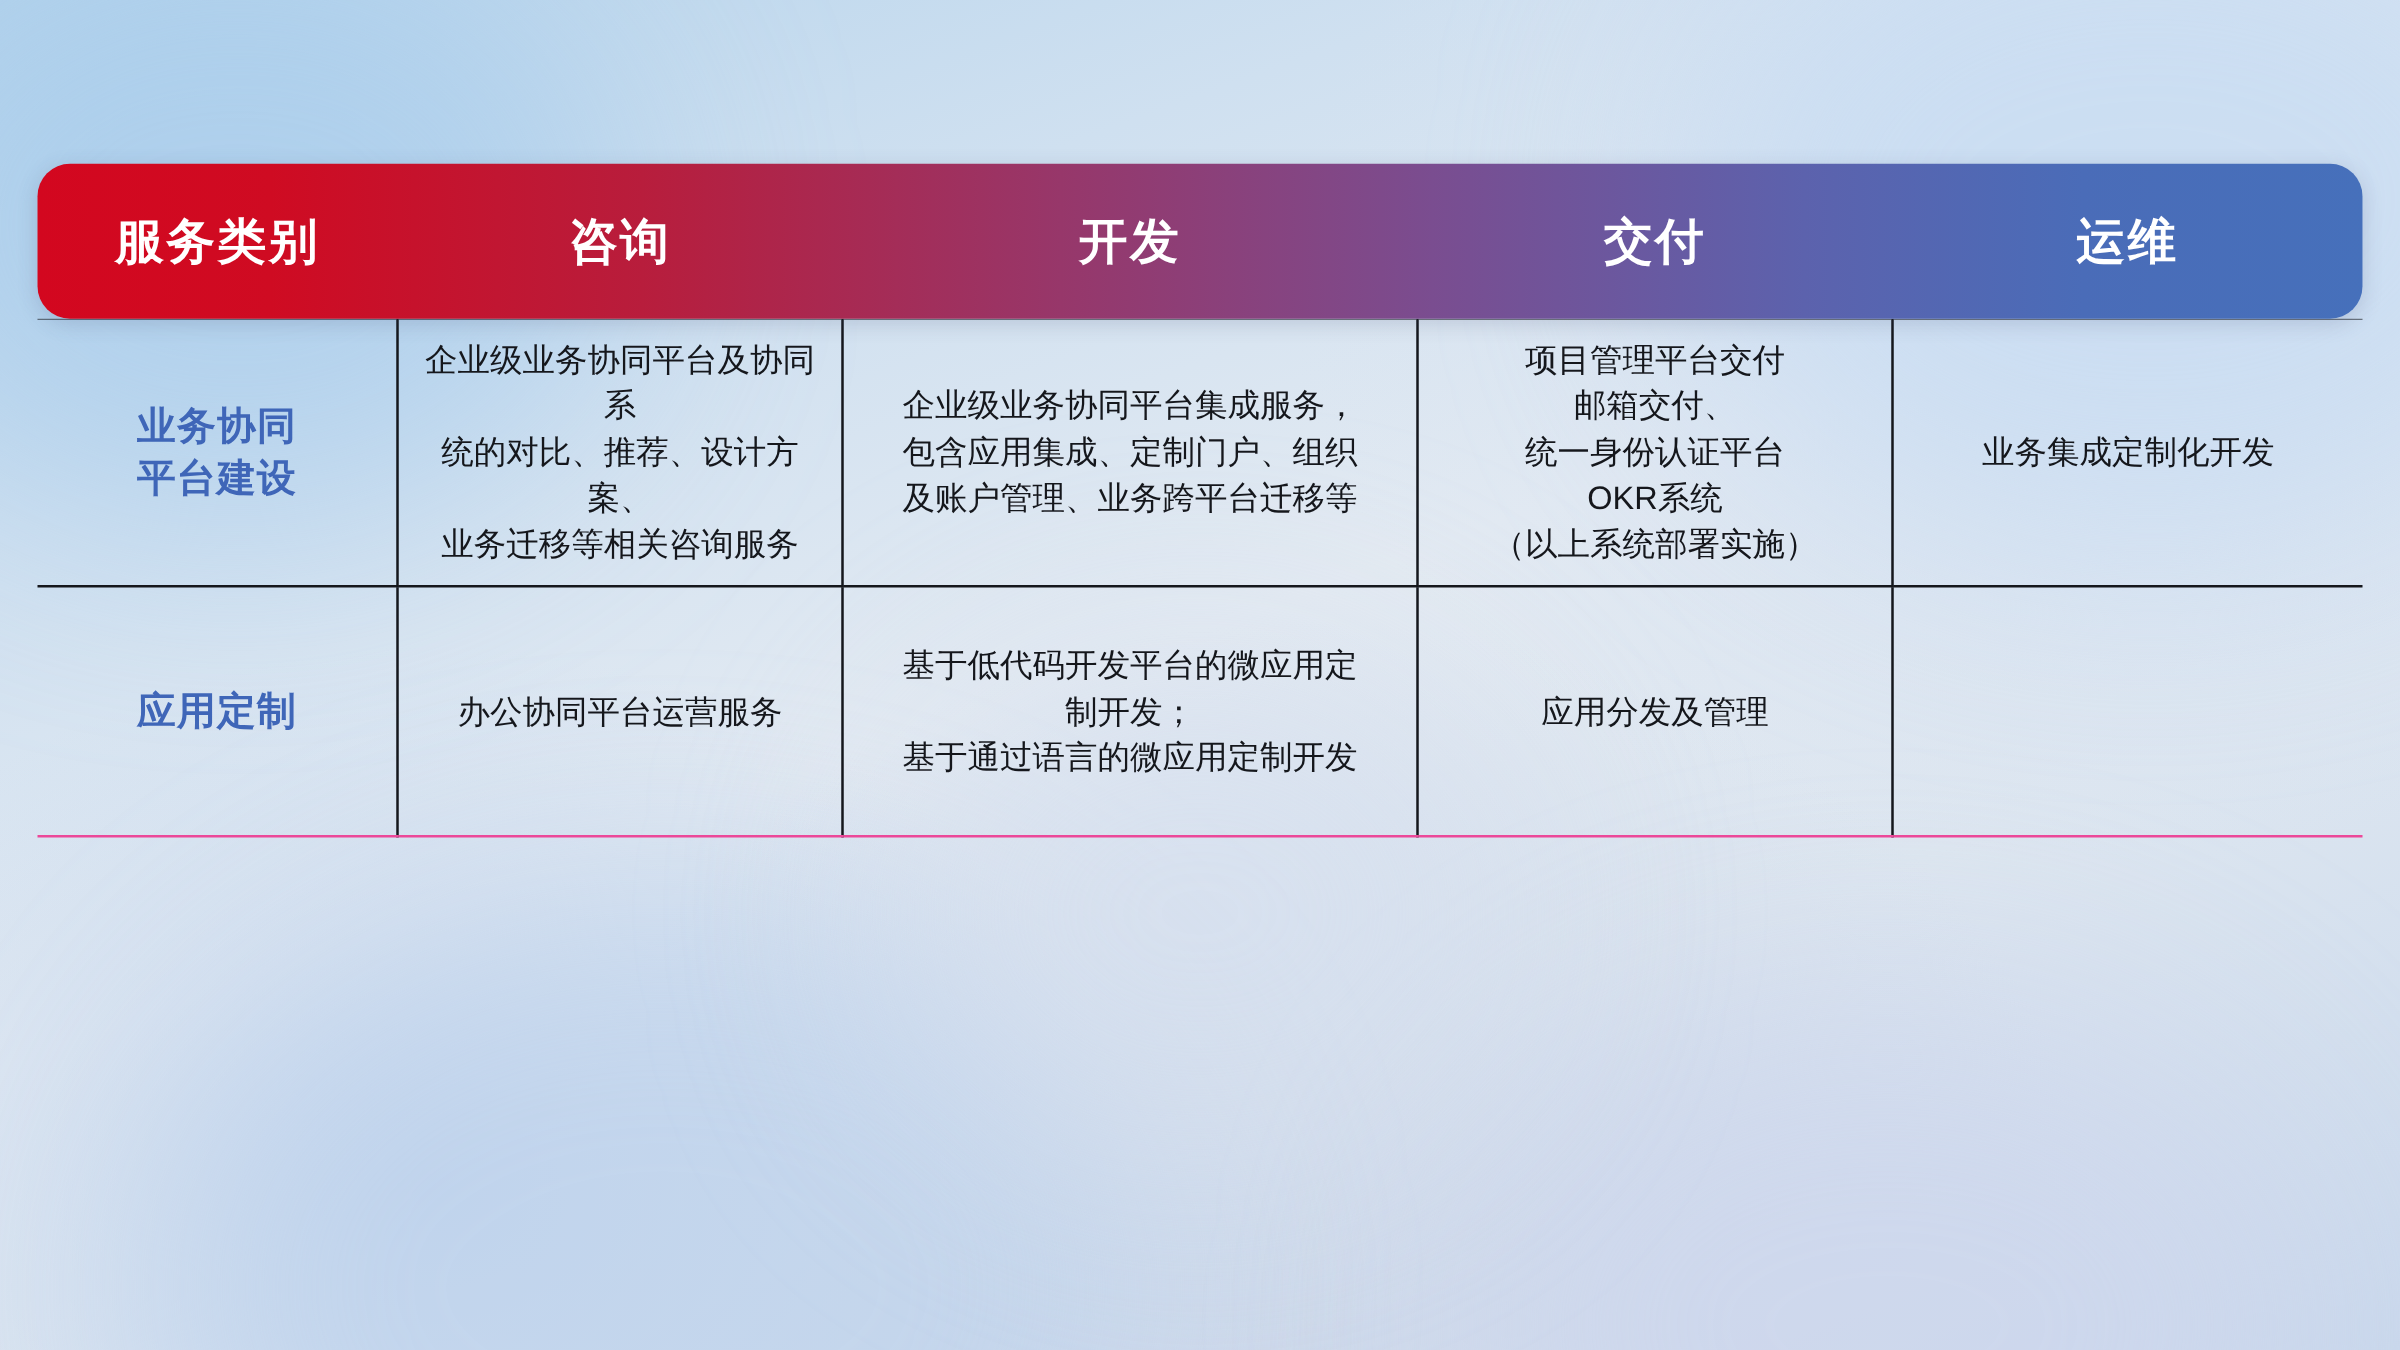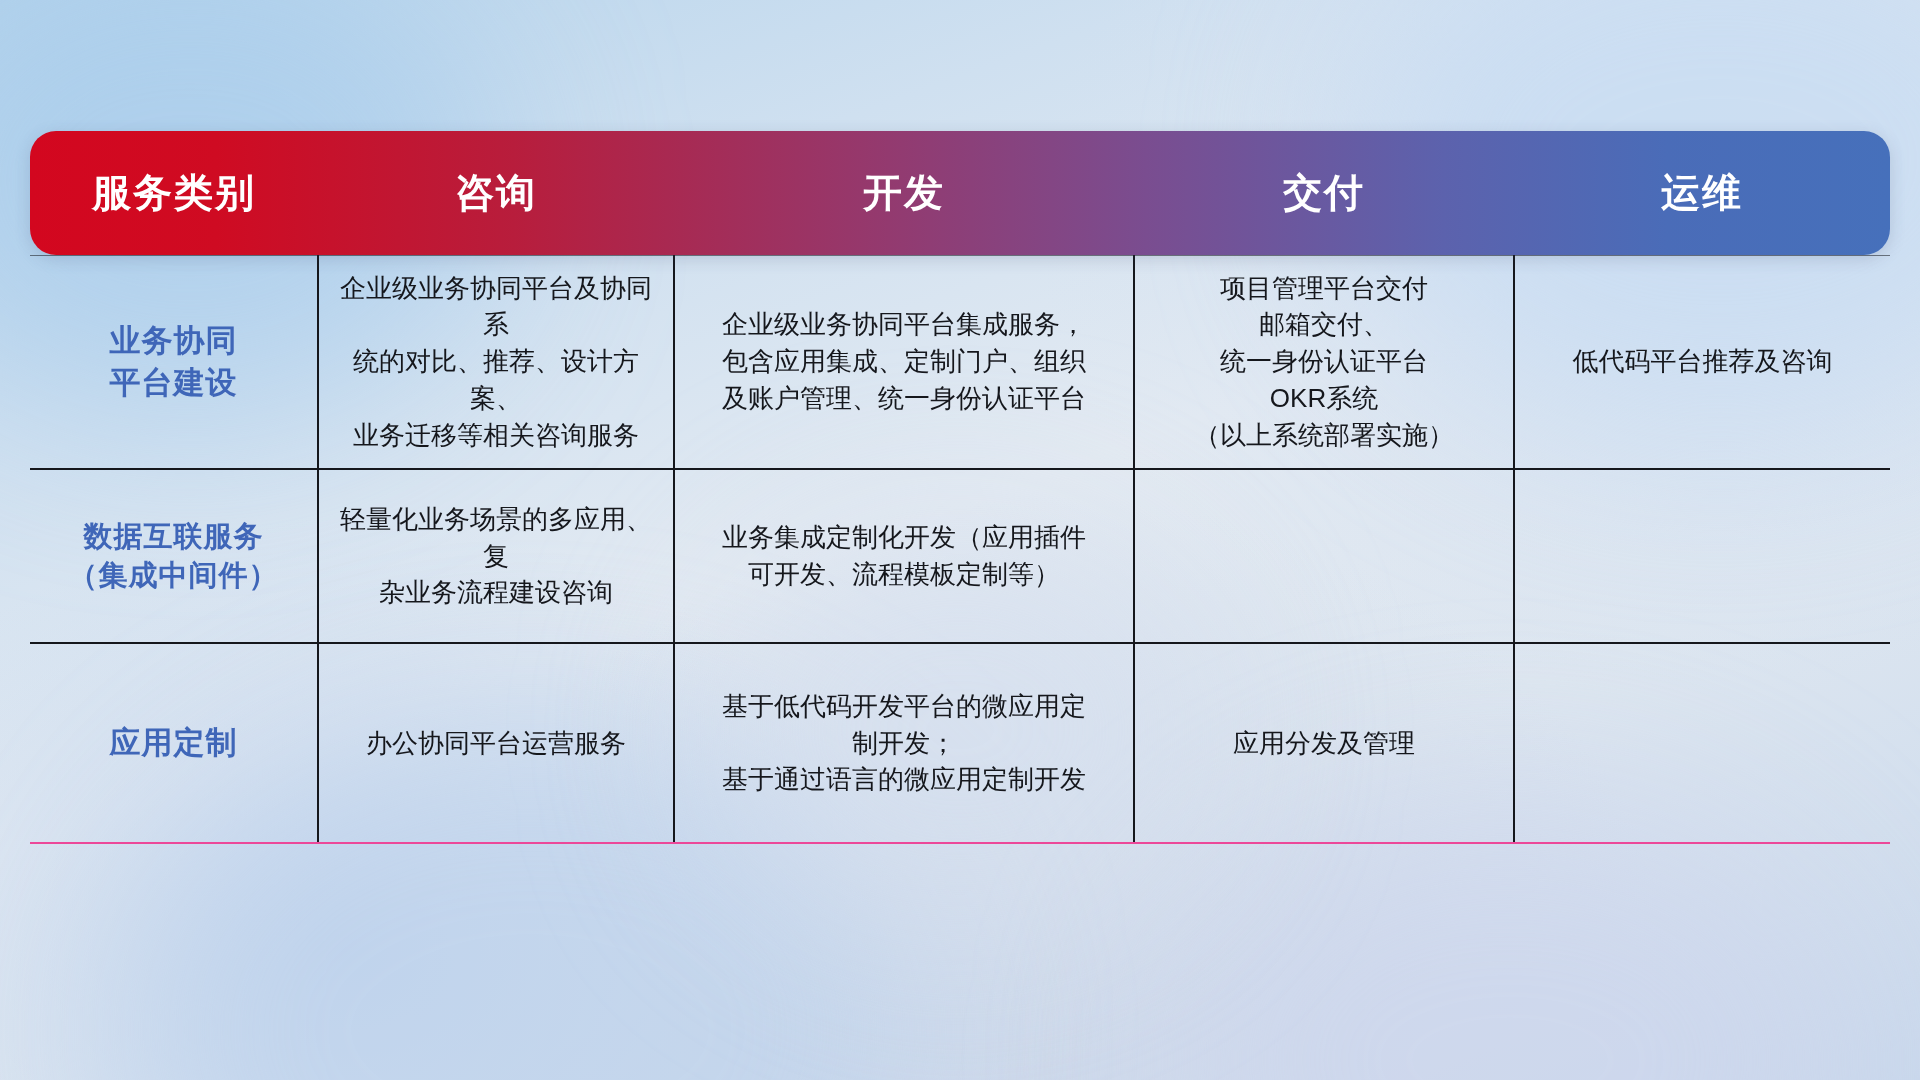--- a/index.html
+++ b/index.html
@@ -160,54 +160,34 @@
 平台建设</span>
           </td>
           <td class="vline">
             <span class="cell-line">企业级业务协同平台及协同系
 统的对比、推荐、设计方案、
 业务迁移等相关咨询服务</span>
           </td>
           <td class="vline">
             <span class="cell-line">企业级业务协同平台集成服务，
 包含应用集成、定制门户、组织
-及账户管理、统一身份认证平台</span>
+及账户管理、业务跨平台迁移等</span>
           </td>
           <td class="vline">
             <span class="cell-line">项目管理平台交付
 邮箱交付、
 统一身份认证平台
 OKR系统
 （以上系统部署实施）</span>
           </td>
           <td>
-            <span class="cell-line">低代码平台推荐及咨询</span>
+            <span class="cell-line">业务集成定制化开发</span>
           </td>
         </tr>
 
-        <tr class="r2">
-          <td class="cat small vline">
-            <span class="cell-line">数据互联服务
-（集成中间件）</span>
-          </td>
-          <td class="vline">
-            <span class="cell-line">轻量化业务场景的多应用、复
-杂业务流程建设咨询</span>
-          </td>
-          <td class="vline">
-            <span class="cell-line">业务集成定制化开发（应用插件
-可开发、流程模板定制等）</span>
-          </td>
-          <td class="vline">
-            <span class="cell-line"></span>
-          </td>
-          <td>
-            <span class="cell-line"></span>
-          </td>
-        </tr>
 
         <tr class="r3">
           <td class="cat vline">
             <span class="cell-line">应用定制</span>
           </td>
           <td class="vline">
             <span class="cell-line">办公协同平台运营服务</span>
           </td>
           <td class="vline">
             <span class="cell-line">基于低代码开发平台的微应用定

